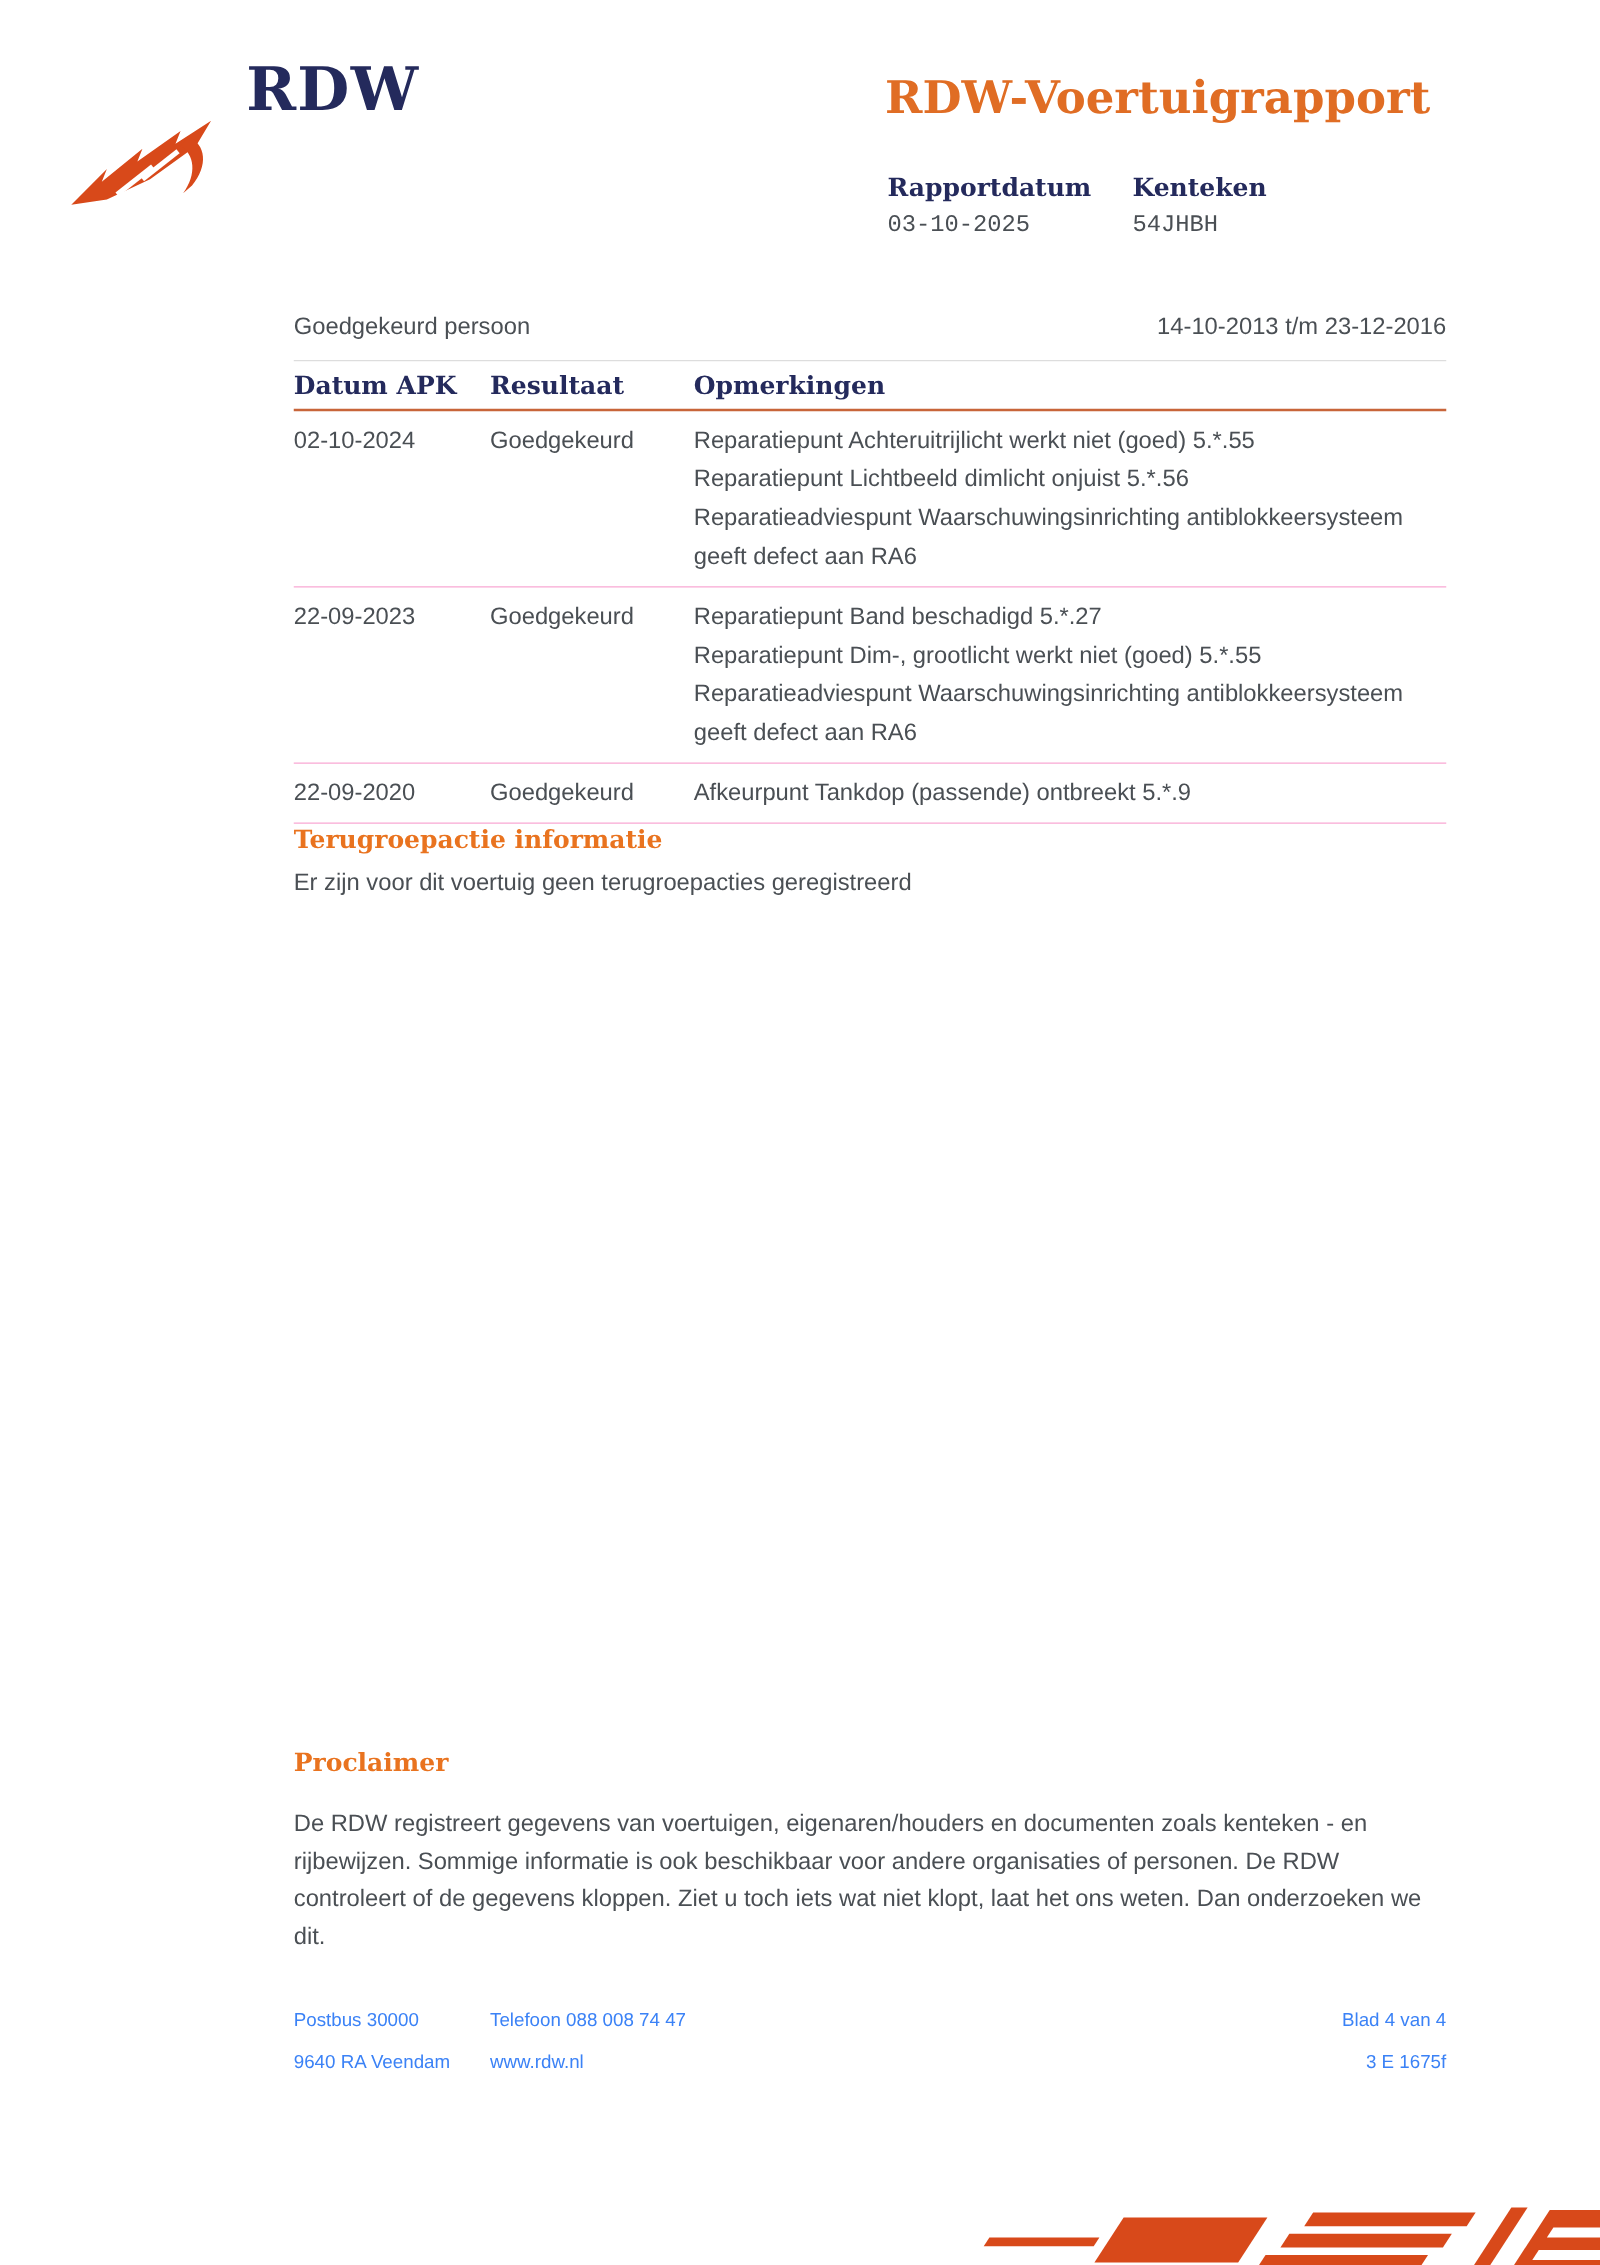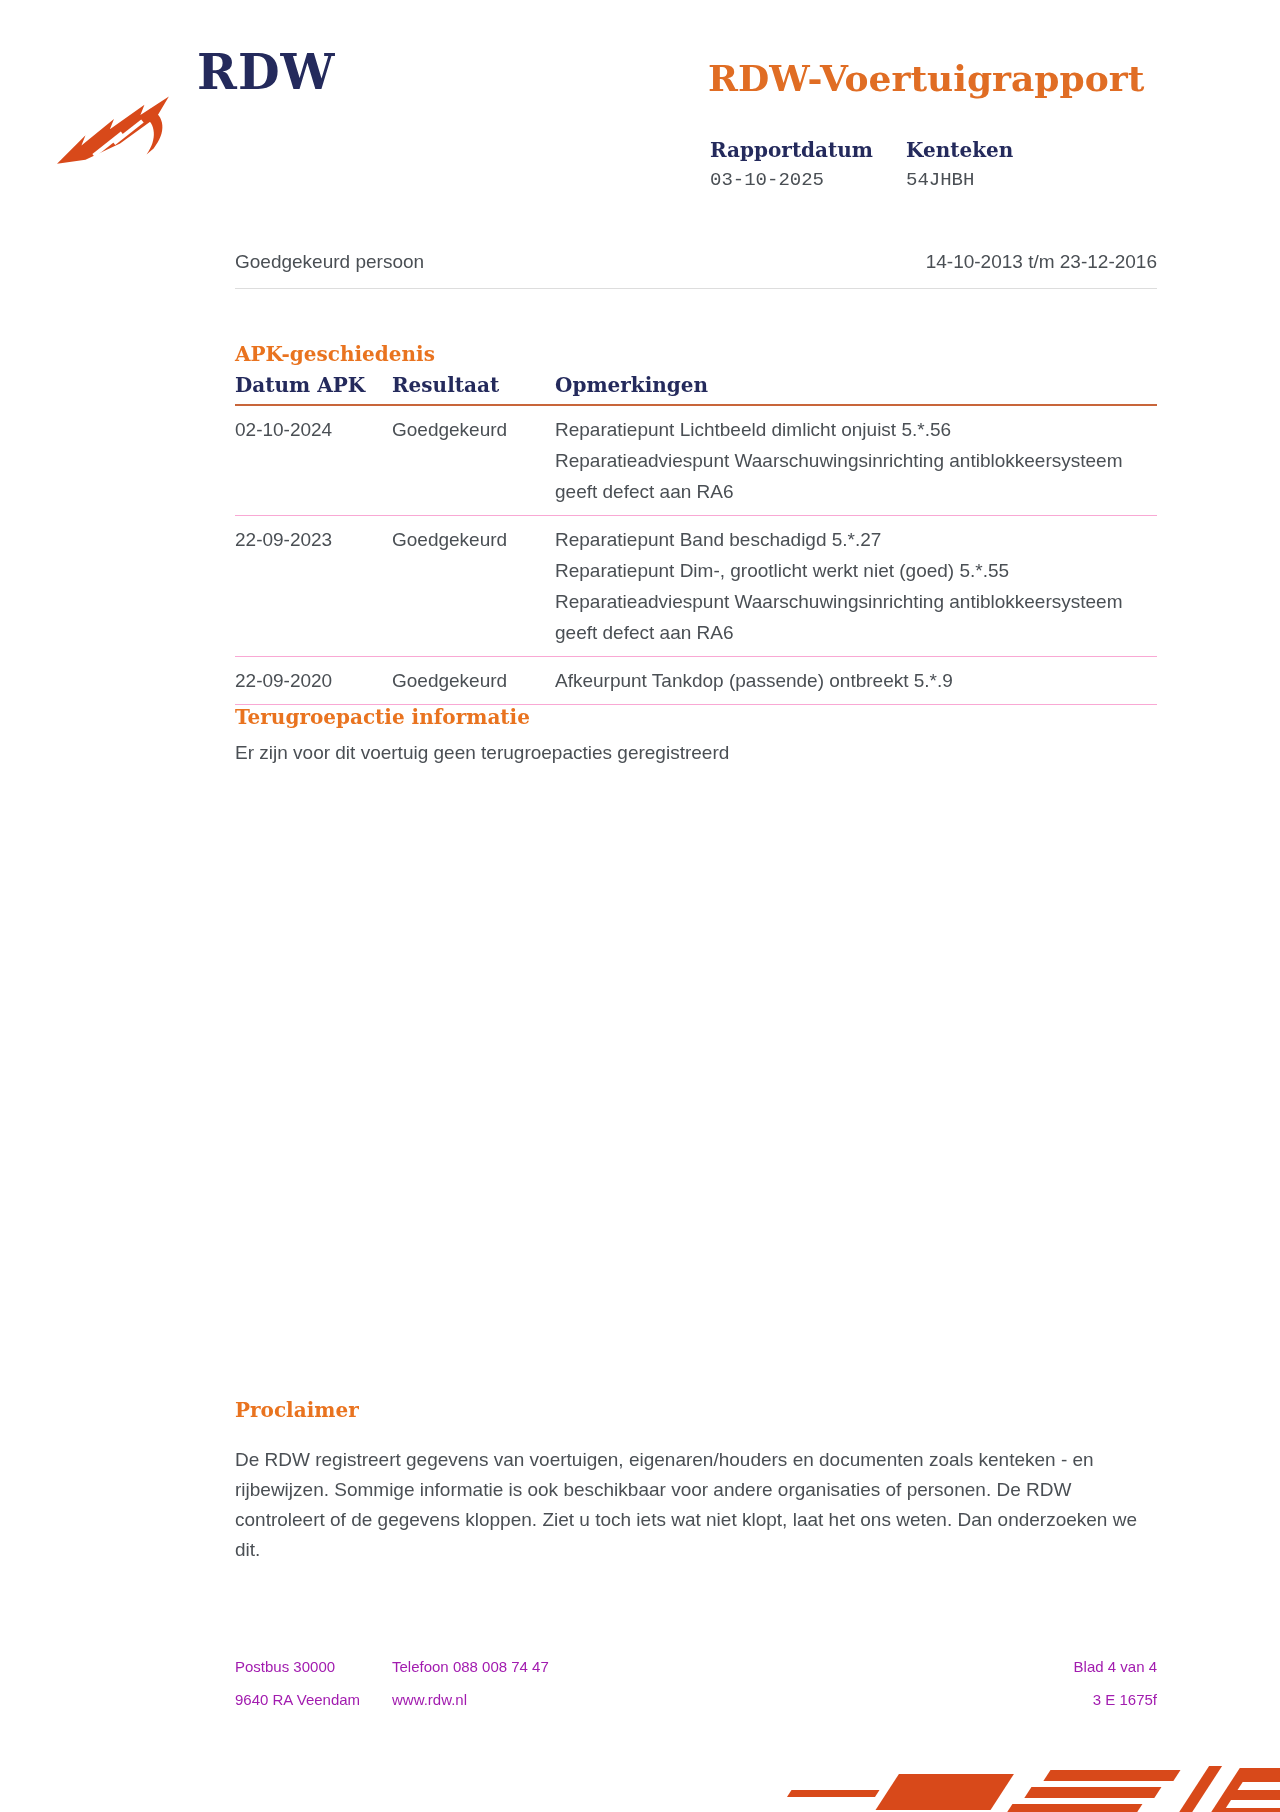--- a/index.html
+++ b/index.html
@@ -73,22 +73,22 @@
   .recall-text { margin-top:13px; font-size:19px; color:#4a4f54; }
 
   
   .proclaimer { position:absolute; left:235px; top:1398px; width:930px; }
   .proclaimer p {
     margin-top:23px; font-size:19px; line-height:30px; color:#4a4f54;
   }
 
   
   .footer {
-    position:absolute; left:235px; top:1658px; width:922px;
-    font-size:15px; color:#a21caf;
+    position:absolute; left:235px; top:1608px; width:922px;
+    font-size:15px; color:#3b82f6;
   }
   .footer .row { display:flex; }
   .footer .row + .row { margin-top:16px; }
   .footer .c1 { width:157px; }
   .footer .c2 { flex:1; }
   .footer .c3 { text-align:right; }
 
   .deco { position:absolute; left:678px; top:1760px; width:602px; height:80px; }
 </style>
 </head>
@@ -111,33 +111,33 @@
   <div class="val">54JHBH</div>
 </div>
 
 <div class="content">
 
   <div class="owner-row">
     <span>Goedgekeurd persoon</span>
     <span>14-10-2013 t/m 23-12-2016</span>
   </div>
 
-  <div class="orange-head apk-head">APK-geschiedenis</div>
 
   <div class="apk-table">
     <div class="apk-cols apk-header">
       <span class="serif-head">Datum APK</span>
       <span class="serif-head">Resultaat</span>
       <span class="serif-head">Opmerkingen</span>
     </div>
 
     <div class="apk-cols apk-row">
       <span class="cell">02-10-2024</span>
       <span class="cell">Goedgekeurd</span>
       <span>
+        <div class="remark-line">Reparatiepunt Achteruitrijlicht werkt niet (goed) 5.*.55</div>
         <div class="remark-line">Reparatiepunt Lichtbeeld dimlicht onjuist 5.*.56</div>
         <div class="remark-line">Reparatieadviespunt Waarschuwingsinrichting antiblokkeersysteem</div>
         <div class="remark-line">geeft defect aan RA6</div>
       </span>
     </div>
 
     <div class="apk-cols apk-row">
       <span class="cell">22-09-2023</span>
       <span class="cell">Goedgekeurd</span>
       <span>

